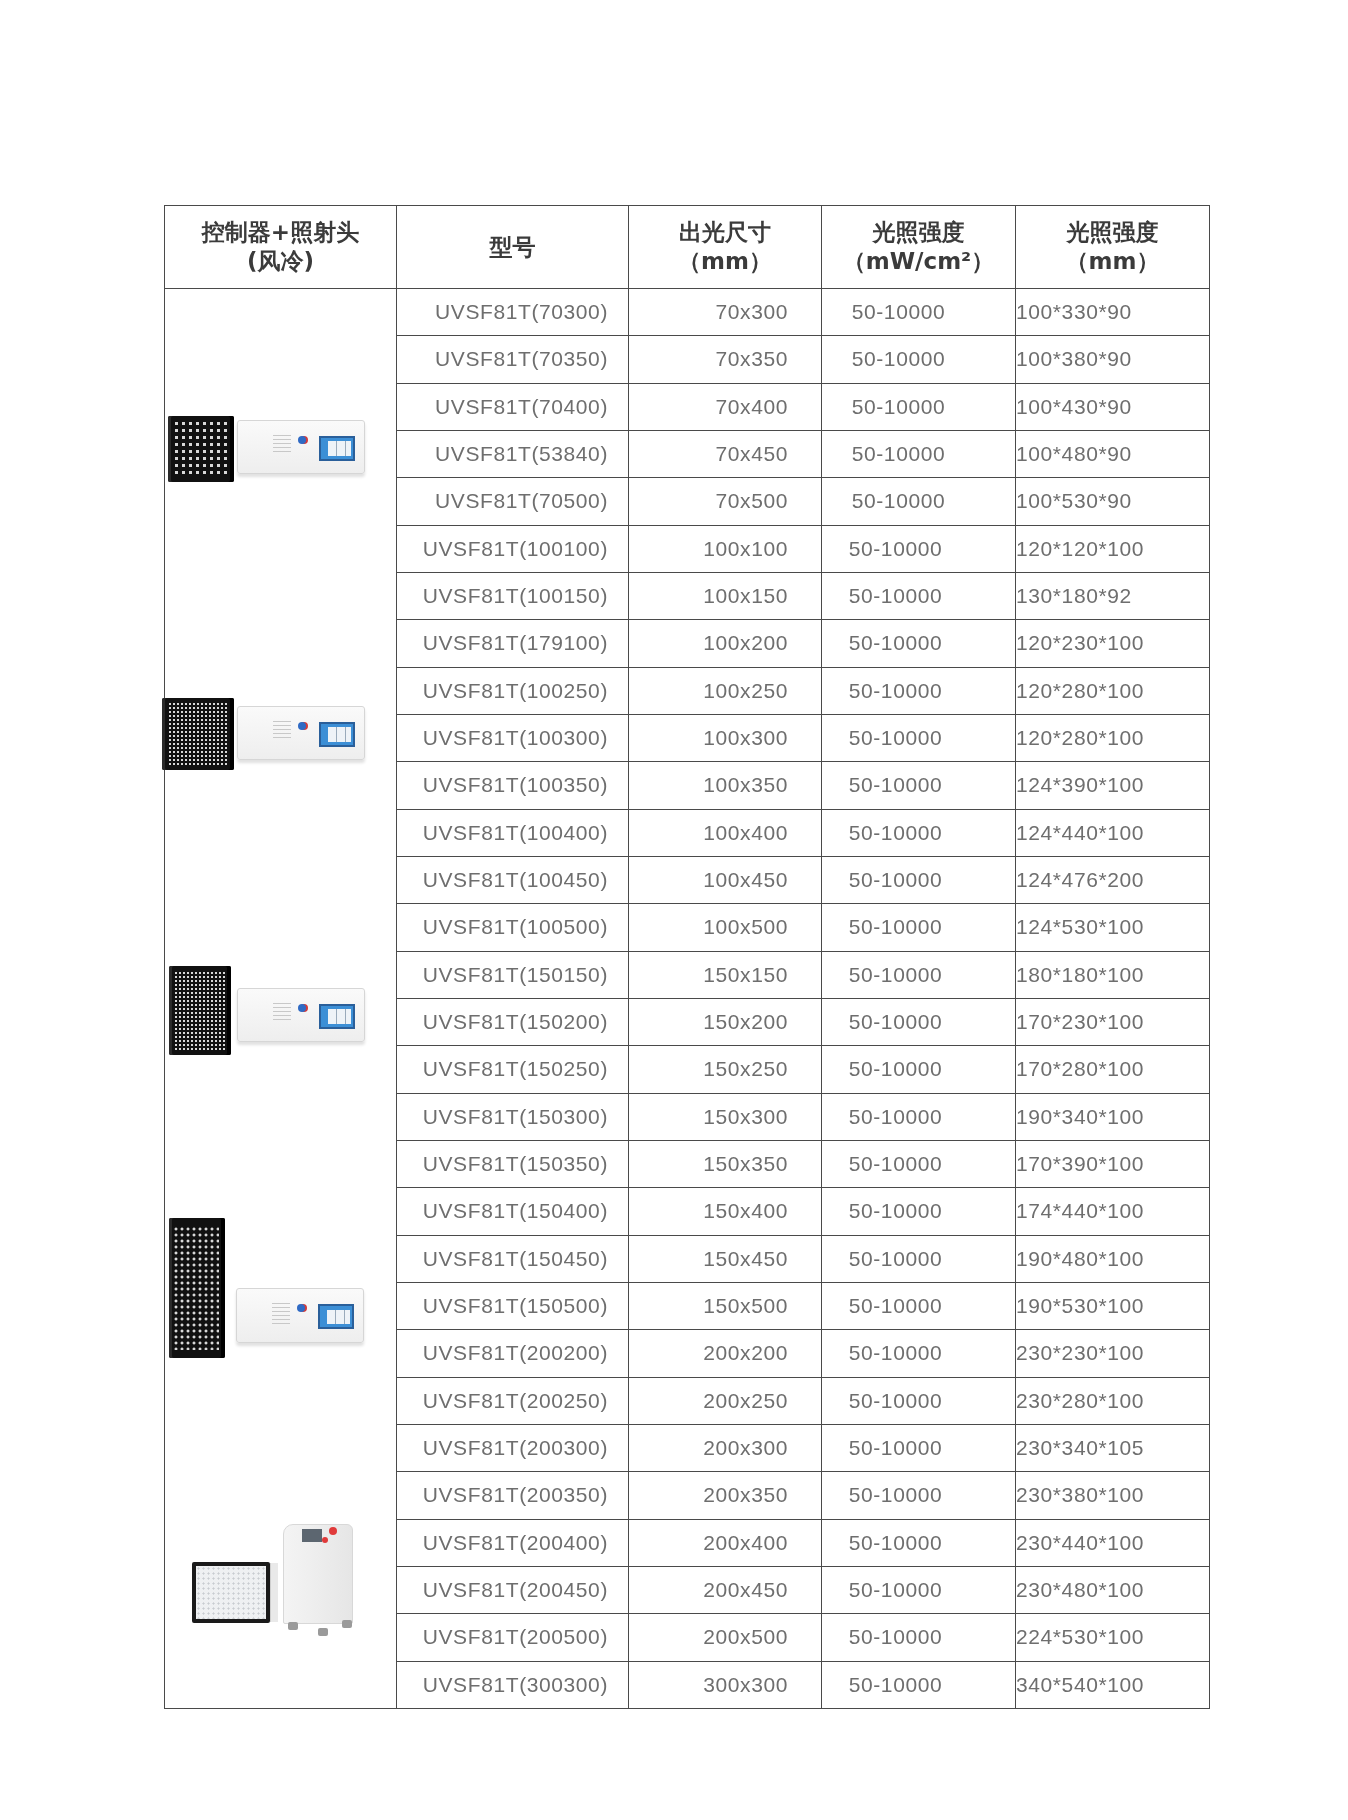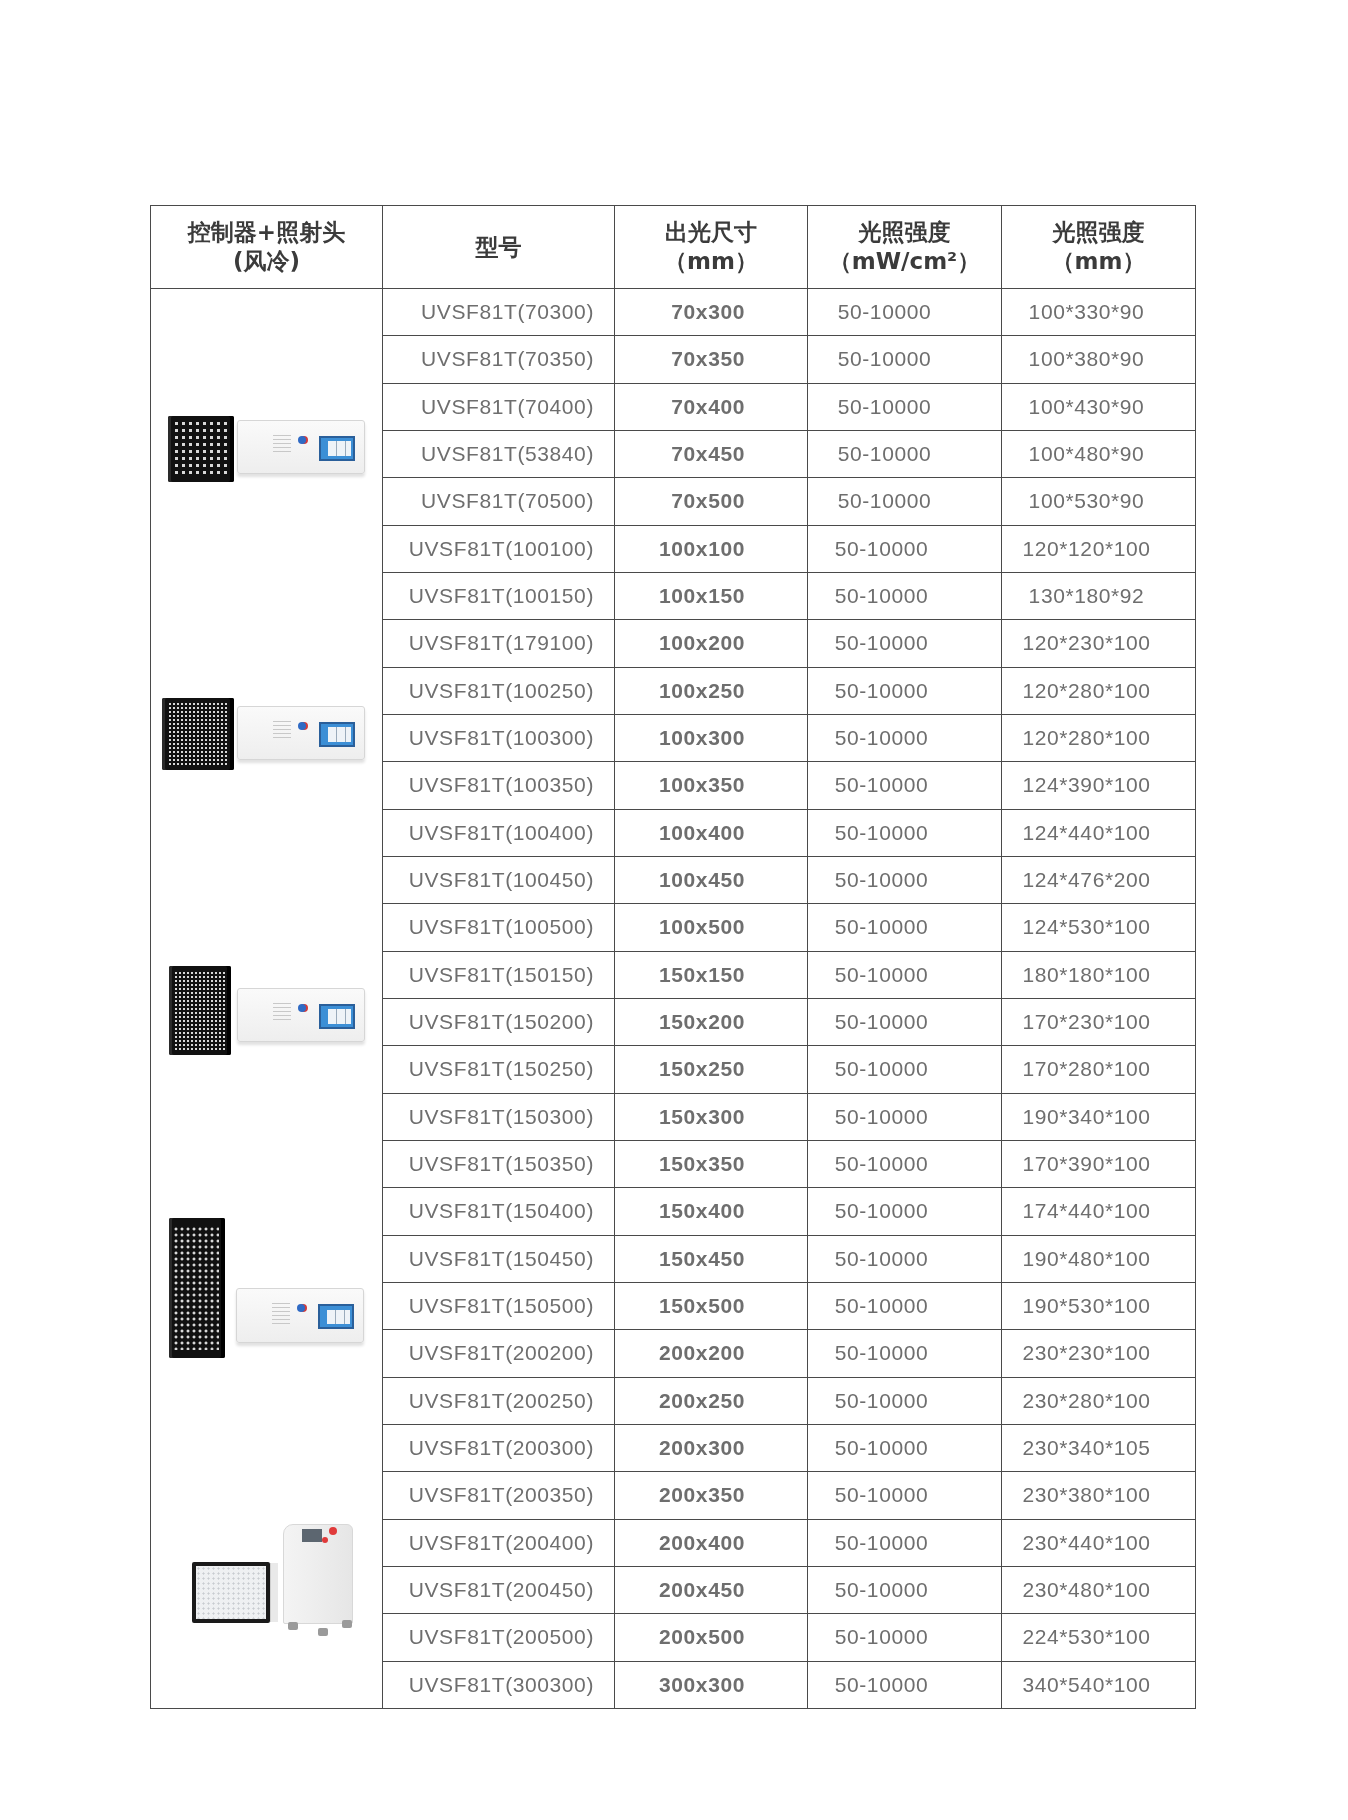--- a/index.html
+++ b/index.html
@@ -1,20 +1,20 @@
 <!DOCTYPE html>
 <html><head>
 <meta charset="utf-8">
 <style>
   * { box-sizing: border-box; margin: 0; padding: 0; }
   html, body { width: 1348px; height: 1820px; background: #ffffff; overflow: hidden; }
   body { position: relative; font-family: "DejaVu Sans", "Liberation Sans", sans-serif; }
 
   .spec-table {
-    position: absolute; left: 150px; top: 205px; width: 1045px;
+    position: absolute; left: 164px; top: 205px; width: 1045px;
     border-collapse: collapse; table-layout: fixed;
   }
   .spec-table th, .spec-table td {
     border: 1.5px solid #4a4a4a;
     padding: 0;
   }
   .spec-table th {
     height: 83px; color: #3b3b3b; font-weight: bold; font-size: 23px;
     line-height: 29px; text-align: center; vertical-align: middle;
   }
@@ -24,24 +24,24 @@
     vertical-align: middle; white-space: nowrap;
     font-family: "Liberation Sans", "DejaVu Sans", sans-serif;
   }
   .col-img { width: 232px; }
   .col-model { width: 232px; }
   .col-aperture { width: 193px; }
   .col-intensity { width: 194px; }
   .col-outer { width: 194px; }
 
   td.model { text-align: right; padding-right: 20px; }
-  td.aperture { text-align: right; padding-right: 62px; font-weight: bold; }
+  td.aperture { text-align: right; padding-right: 33px; }
   td.intensity { text-align: center; padding-right: 40px; }
   td.intensity.wide { padding-right: 46px; }
-  td.outer { text-align: center; padding-right: 24px; }
+  td.outer { text-align: left; padding-right: 24px; }
   td.img-cell { position: relative; }
 
   
   .prod { position: absolute; }
   .head {
     position: absolute; background: #111;
     border-radius: 2px;
     box-shadow: inset 3px 0 0 #2a2a2a, inset -4px 0 0 #000;
   }
   .head .grid {

